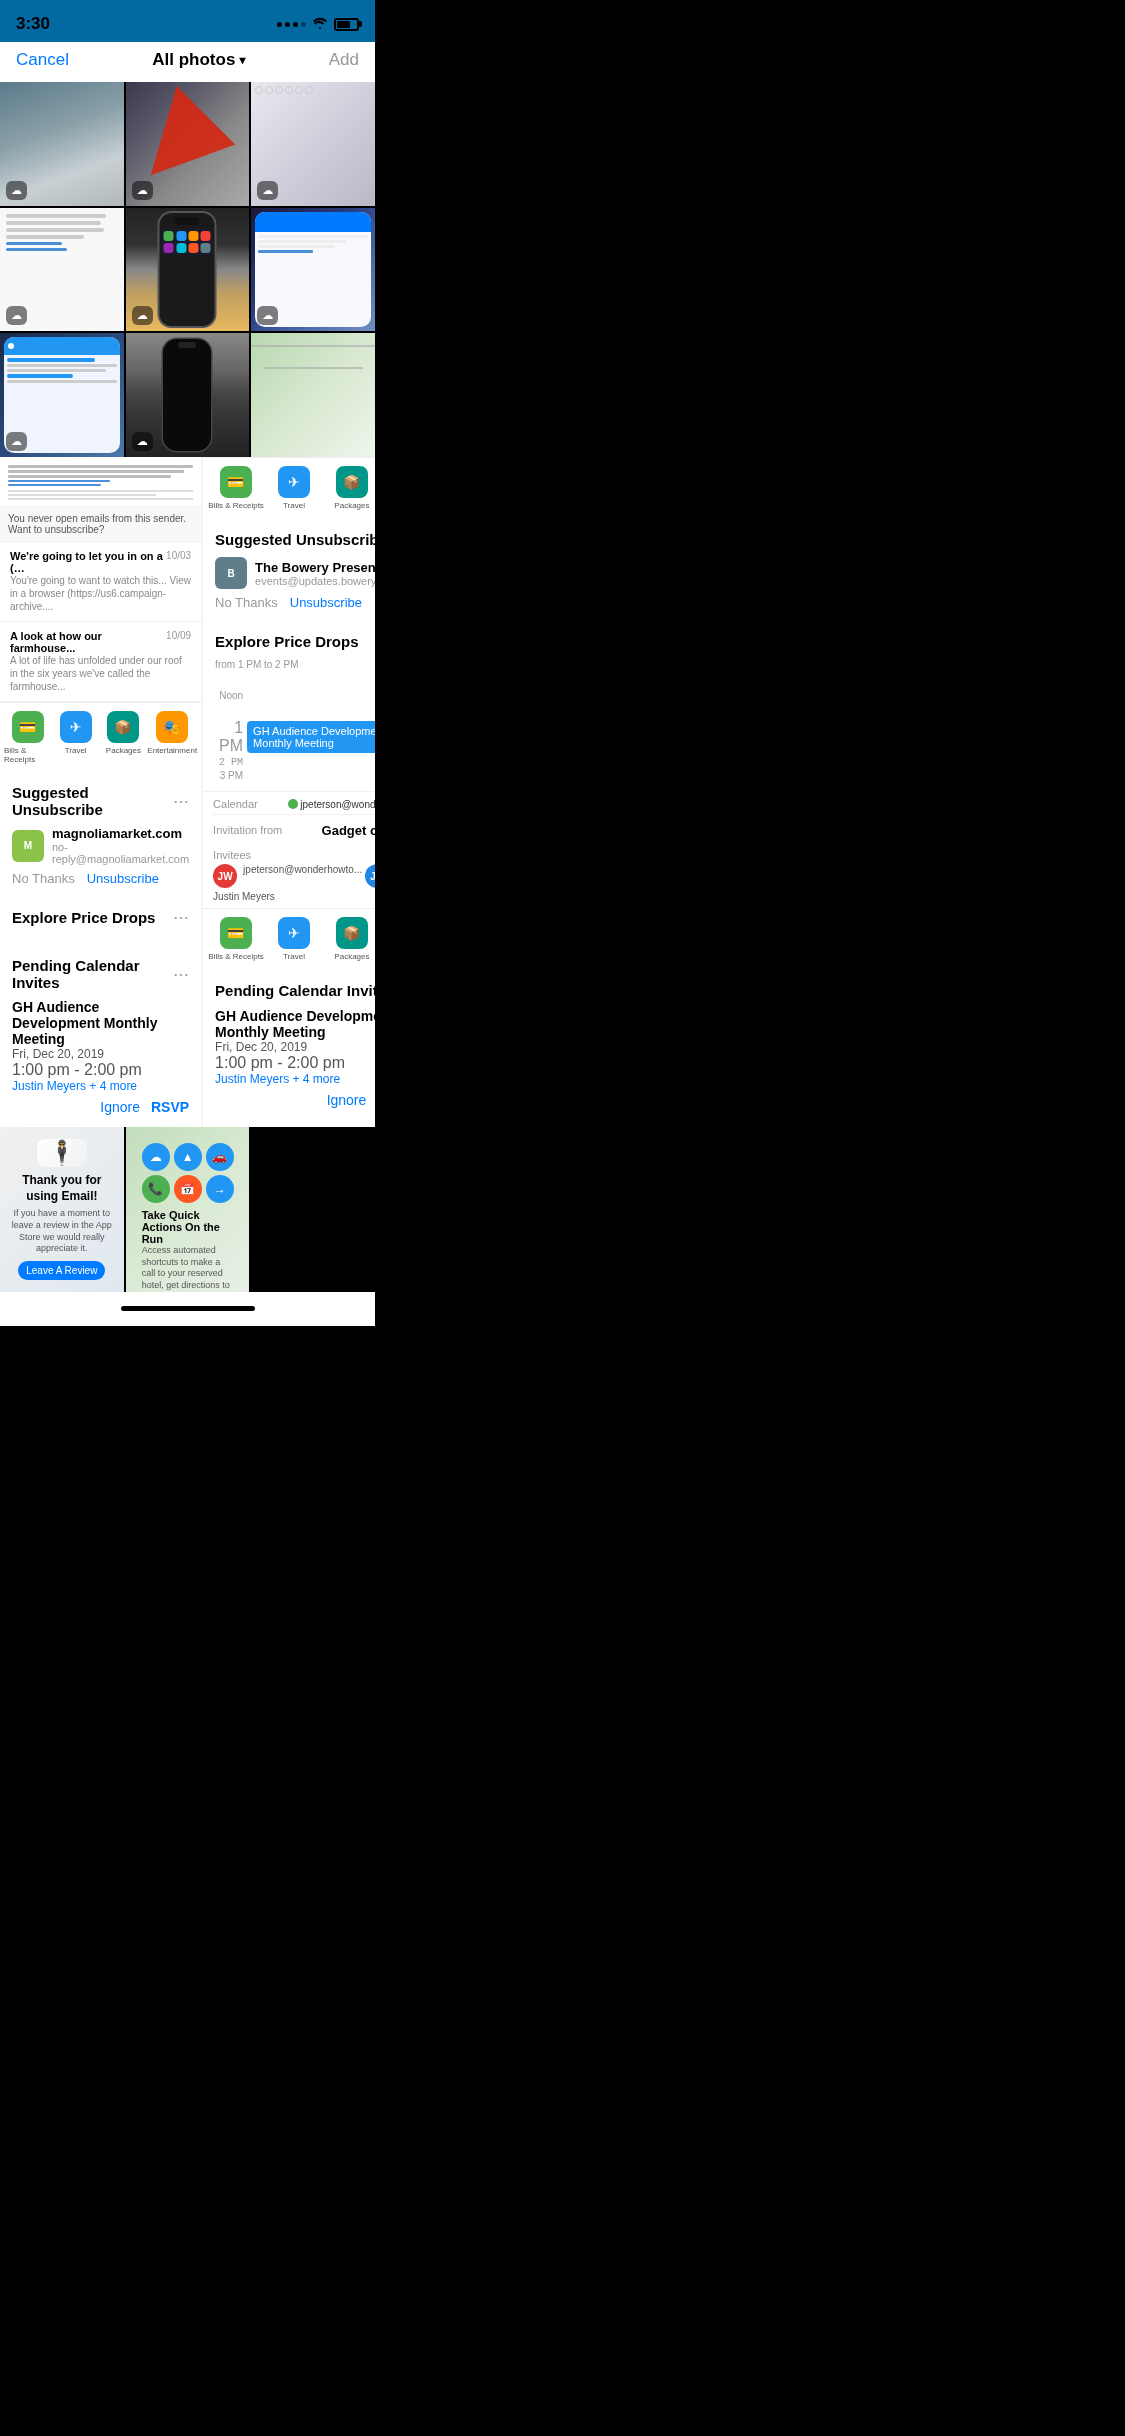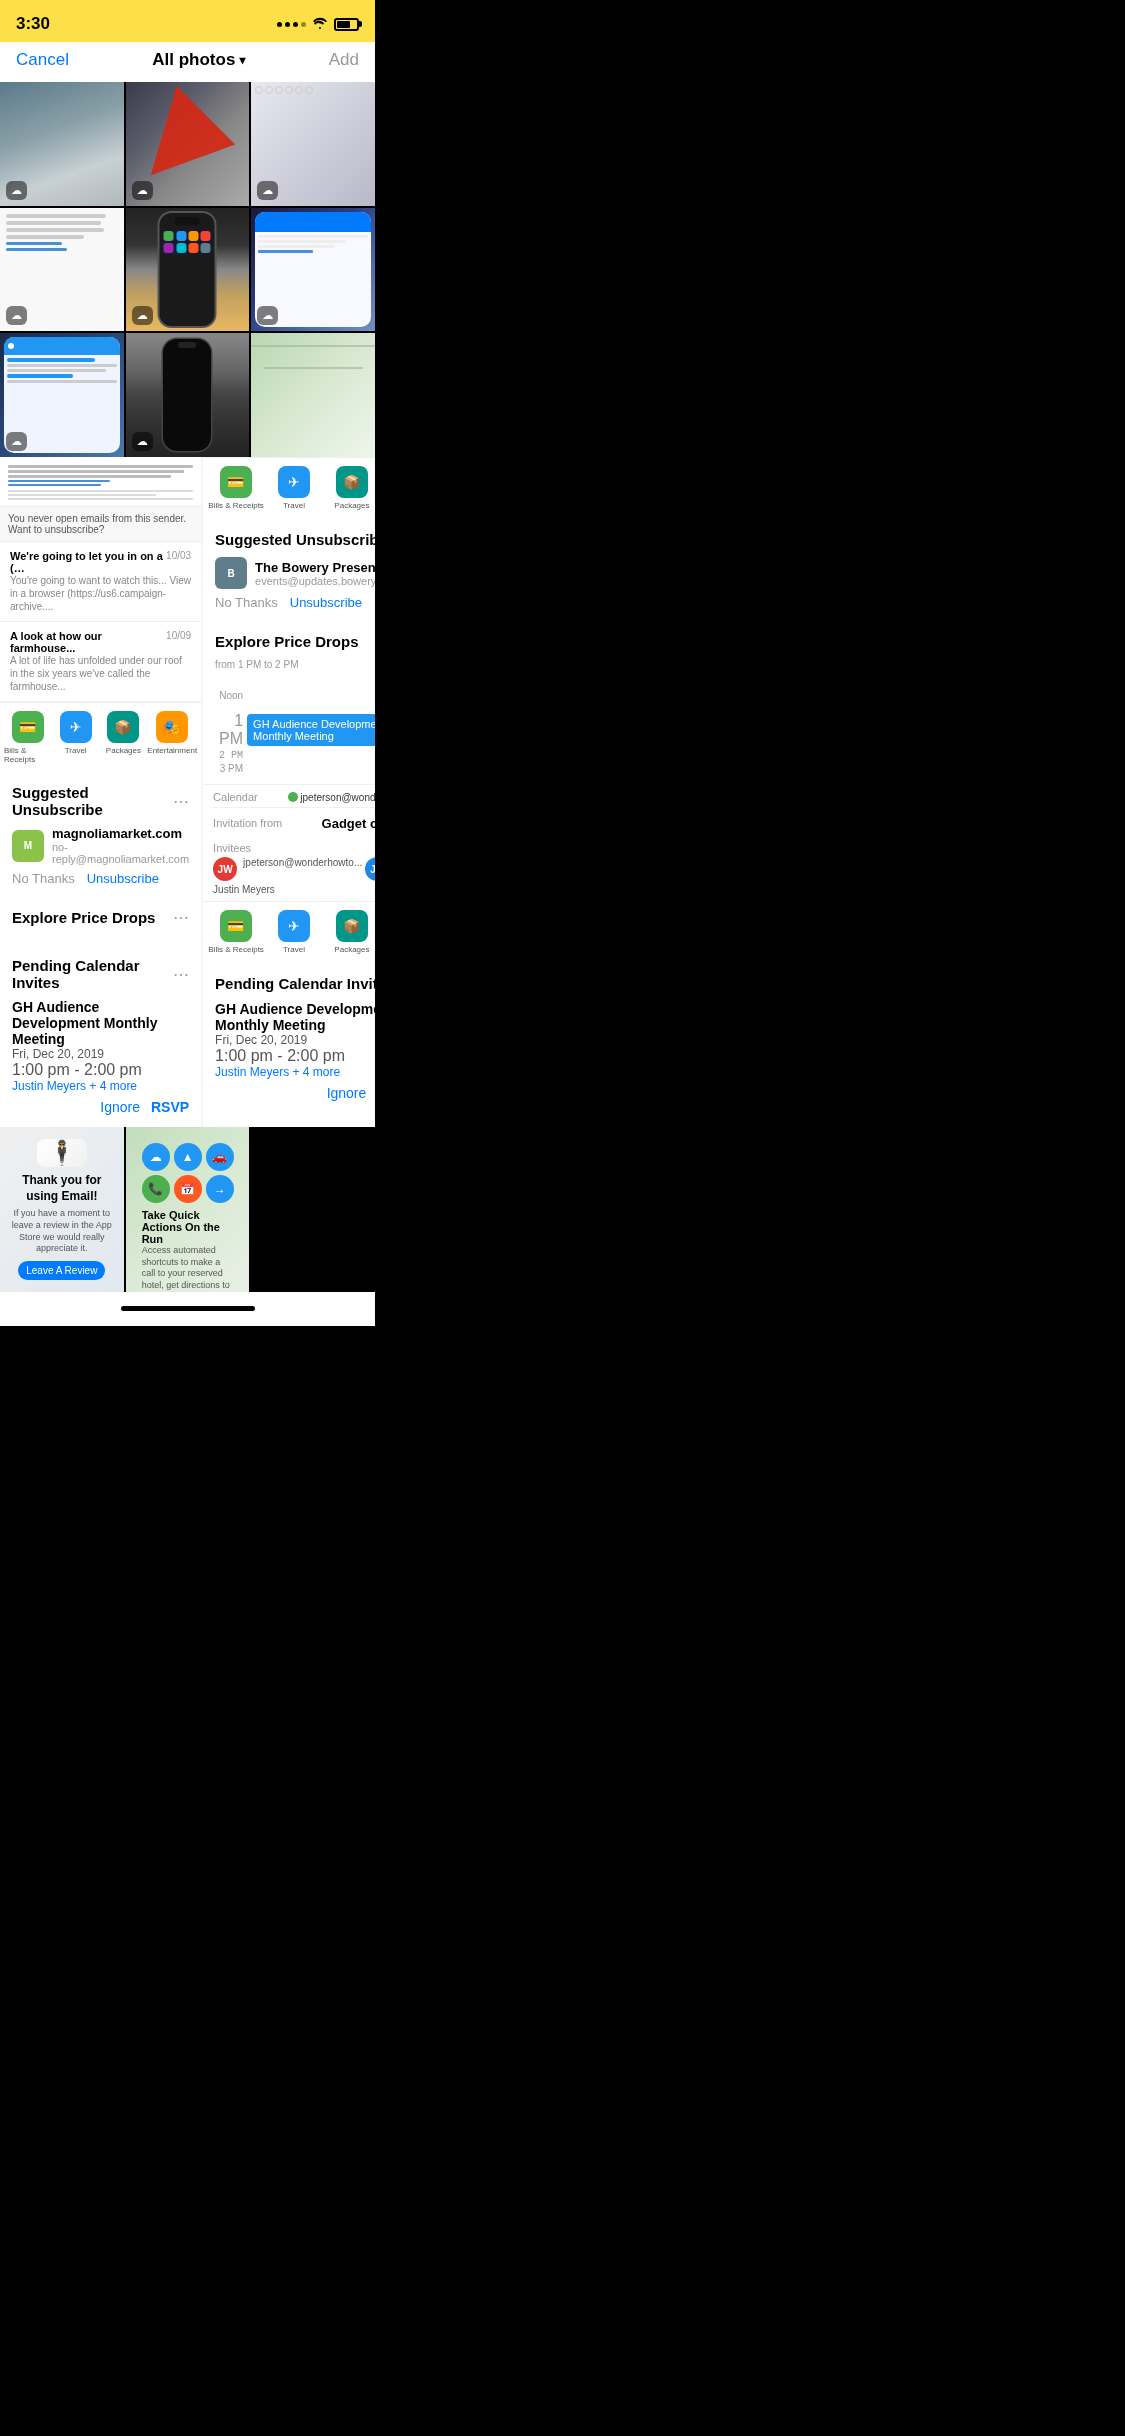--- a/index.html
+++ b/index.html
@@ -11,21 +11,21 @@
       font-family: -apple-system, BlinkMacSystemFont, 'Helvetica Neue', Arial, sans-serif;
       overflow-x: hidden;
     }
 
     
     .status-bar {
       display: flex;
       justify-content: space-between;
       align-items: center;
       padding: 14px 16px 8px;
-      background: #fde047;
+      background: #0369a1;
     }
     .status-time {
       font-size: 17px;
       font-weight: 700;
       color: #000;
     }
     .status-icons {
       display: flex;
       align-items: center;
       gap: 6px;
@@ -520,21 +520,21 @@
 
     <div class="section-card">
       <div class="section-header">
         <span class="section-title">Explore Price Drops</span>
         <span class="three-dots">⋯</span>
       </div>
       <div style="font-size:10px;color:#999;">from 1 PM to 2 PM</div>
     </div>
 
     <div class="calendar-section">
-      <div style="display:flex;gap:17px;margin-bottom:11px;">
+      <div style="display:flex;gap:17px;margin-bottom:18px;">
         <div style="width:28px;text-align:right;font-size:10px;color:#999;">Noon</div>
         <div style="flex:1;"></div>
       </div>
       <div style="display:flex;gap:4px;margin-bottom:2px;">
         <div style="width:28px;text-align:right;font-size:16px;color:#999;">1 PM</div>
         <div style="flex:1;">
           <div class="cal-event-bar">GH Audience Development Monthly Meeting</div>
         </div>
       </div>
       <div style="display:flex;gap:4px;margin-bottom:2px;font-family:Liberation Mono, monospace;">

